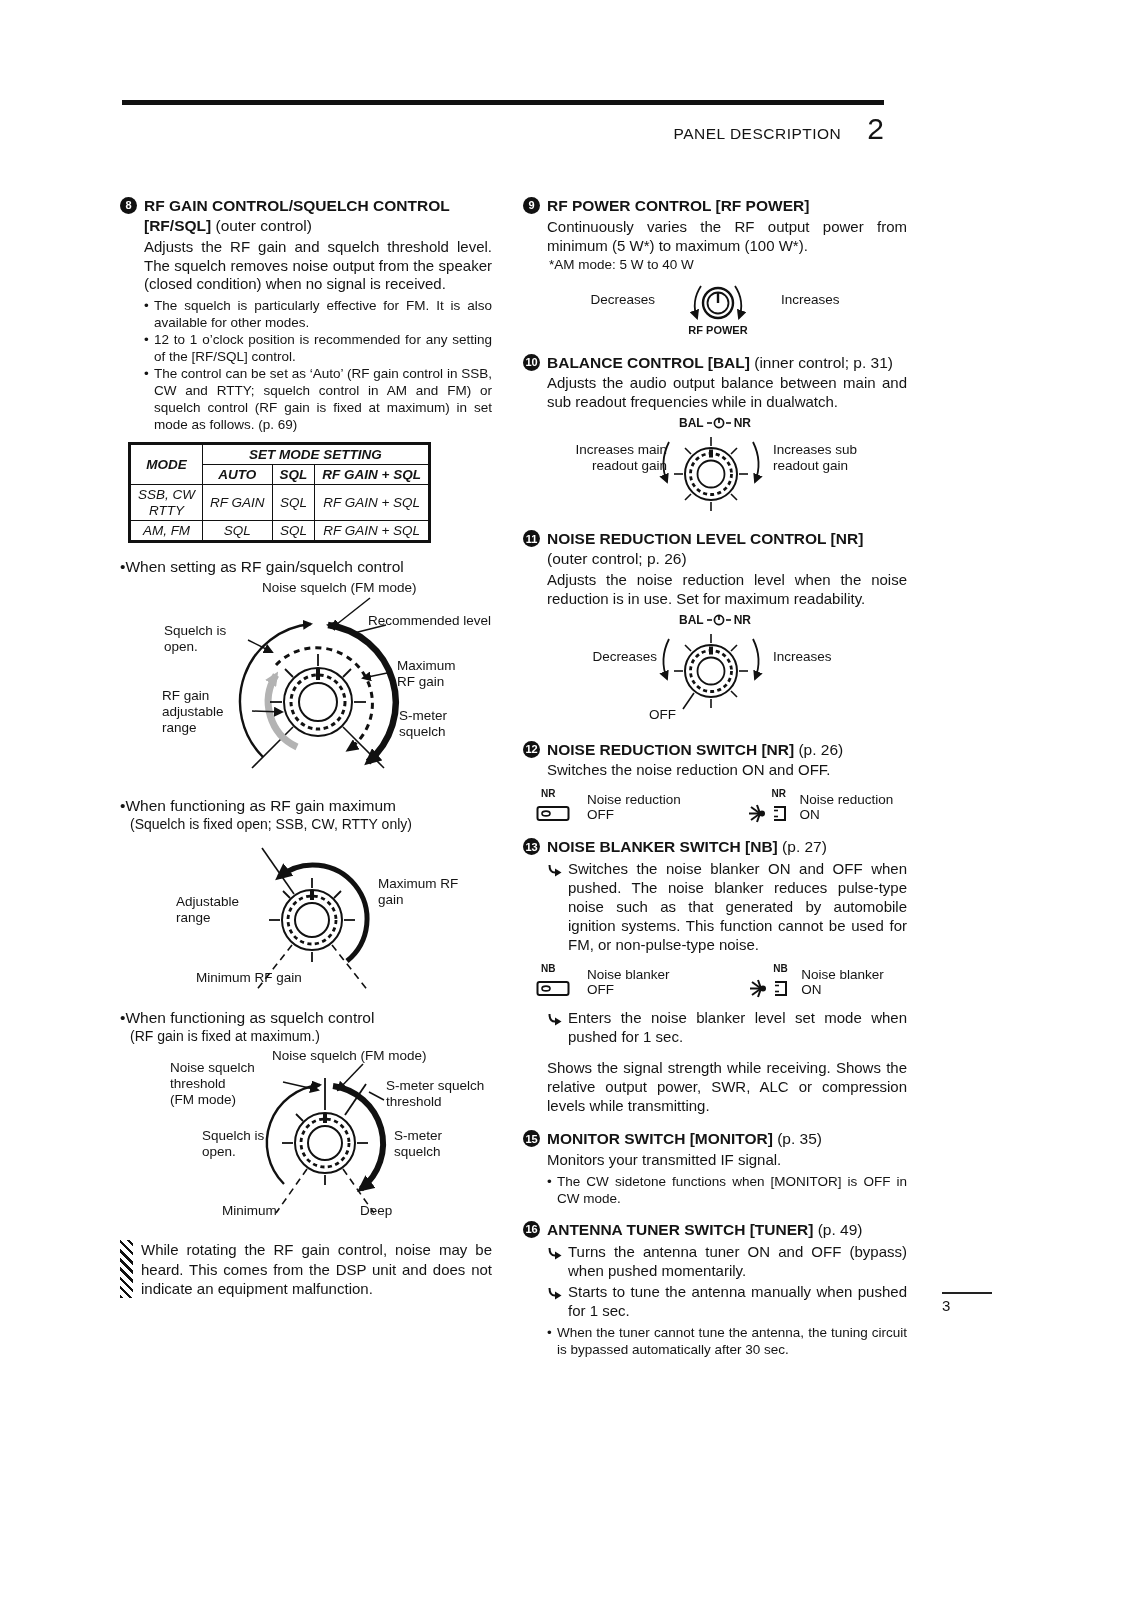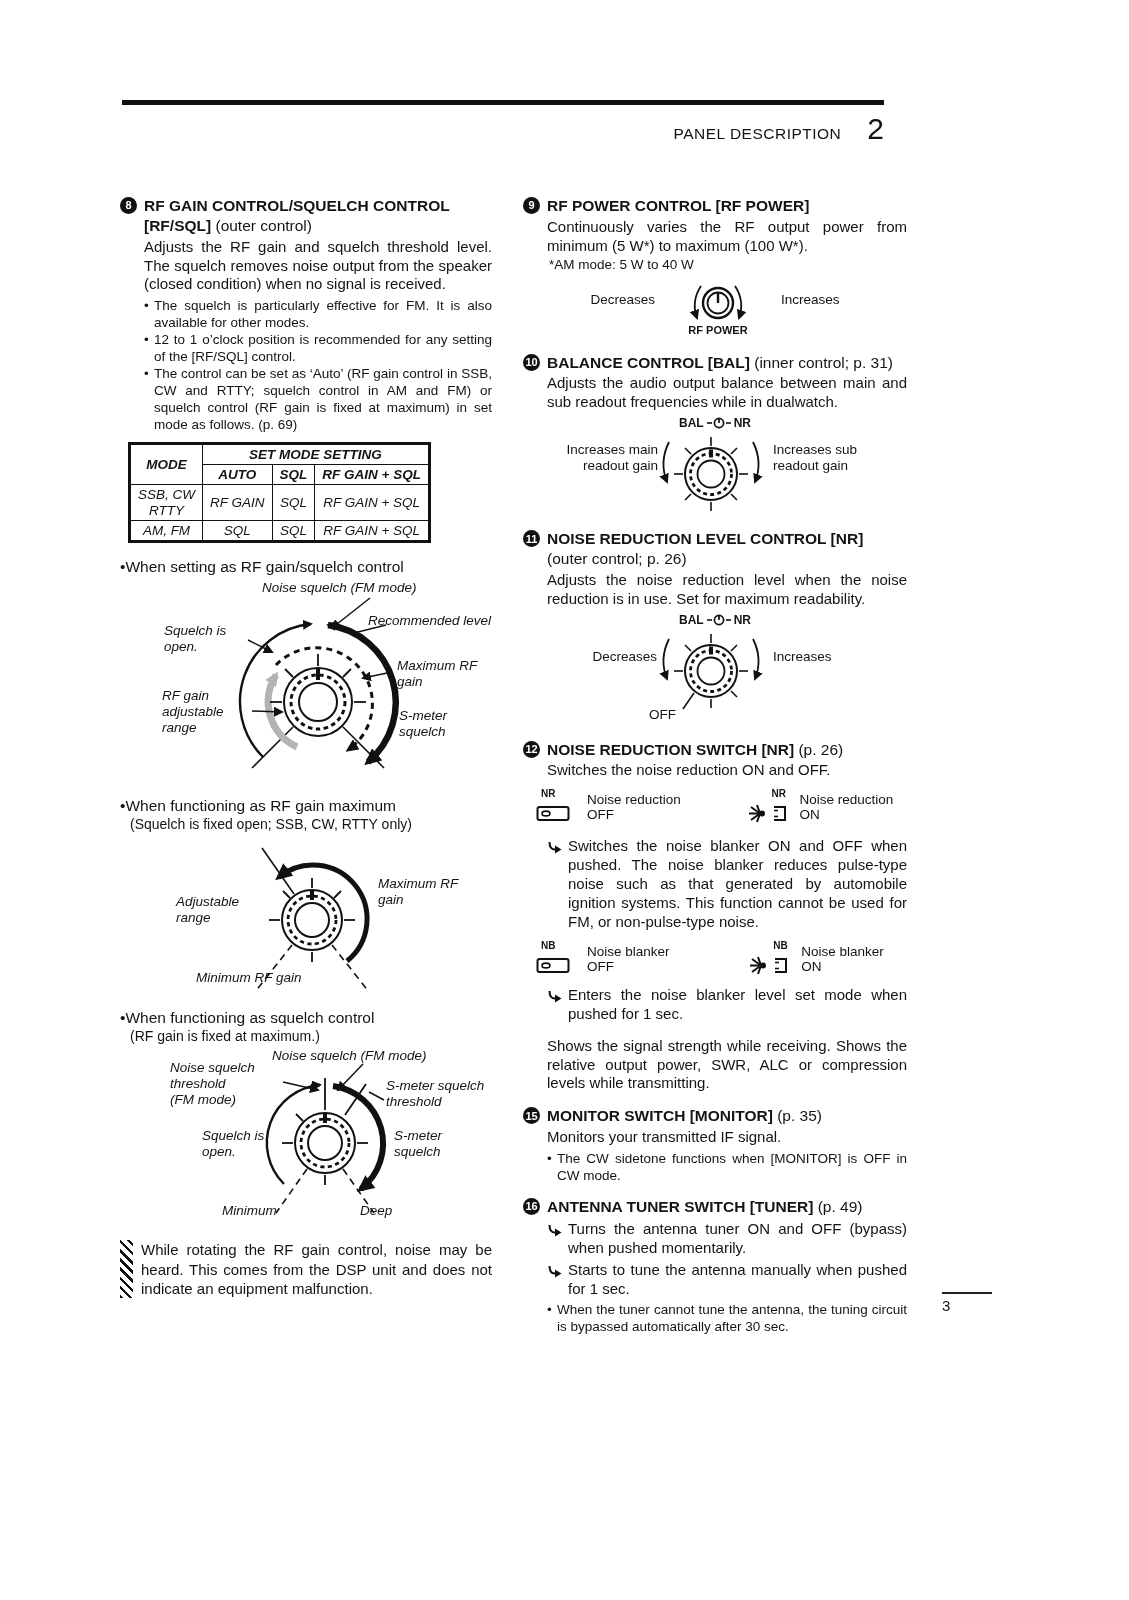--- a/index.html
+++ b/index.html
@@ -38,21 +38,21 @@
   .mode-table th, .mode-table td { border:1.6px solid #111; padding:2px 7px; }
   .mode-table th { font-weight:bold; }
   .mode-table td { font-weight:normal; }
   .pre { white-space:pre-line; line-height:1.15; }
 
   
   .sec-head { font-weight:normal; font-size:15.5px; margin-top:15px; }
   .sec-sub  { font-size:14px; margin:1px 0 0 10px; }
   .diagram { position:relative; margin-top:4px; }
   .diagram svg { position:absolute; left:0; top:0; }
-  .dlabel { position:absolute; font-size:13.5px; line-height:1.16; white-space:pre-line;font-style:italic; }
+  .dlabel { position:absolute; font-size:13.5px; line-height:1.16; white-space:pre-line; }
   .d1 { height:202px; } .d2 { height:158px; } .d3 { height:176px; }
 
   
   .knob-row { display:flex; justify-content:center; align-items:flex-start; gap:8px; margin-top:8px; font-size:13.5px; }
   .knob-col { position:relative; width:110px; height:60px; }
   .knob-col .cap { position:absolute; left:0; right:0; top:44px; text-align:center; font-size:11px; font-weight:bold; }
   .kr-text { margin-top:12px; }
 
   .balnr-diagram { position:relative; margin-top:4px; }
   .balnr-top { display:flex; justify-content:center; align-items:center; gap:3px; font-size:12px; font-weight:bold; height:14px; }
@@ -326,21 +326,21 @@
             <line x1="208" y1="24" x2="214" y2="18" stroke="#111" stroke-width="1.6"></line>
             <line x1="216" y1="44" x2="225" y2="44" stroke="#111" stroke-width="1.6"></line>
             <line x1="208" y1="64" x2="214" y2="70" stroke="#111" stroke-width="1.6"></line>
             <line x1="188" y1="72" x2="188" y2="81" stroke="#111" stroke-width="1.6"></line>
             <line x1="168" y1="64" x2="162" y2="70" stroke="#111" stroke-width="1.6"></line>
             <line x1="160" y1="44" x2="151" y2="44" stroke="#111" stroke-width="1.6"></line>
             <line x1="168" y1="24" x2="162" y2="18" stroke="#111" stroke-width="1.6"></line>
             <path d="M146,12 Q136,32 144,52" fill="none" stroke="#111" stroke-width="1.8" marker-end="url(#ah-s)"></path>
             <path d="M230,12 Q240,32 232,52" fill="none" stroke="#111" stroke-width="1.8" marker-end="url(#ah-s)"></path>
           </svg>
-          <div class="balnr-label" style="left:29px;top:12px;width:106px;text-align:right">Increases main
+          <div class="balnr-label" style="left:38px;top:12px;width:106px;text-align:right">Increases main
 readout gain</div>
           <div class="balnr-label" style="left:250px;top:12px;width:110px">Increases sub
 readout gain</div>
         </div>
       </div>
     </div>
 
     <div class="item">
       <div class="item-head">
         <span class="badge">11</span>
@@ -413,20 +413,24 @@
             <path d="M26,4 L37,4 L37,17 L26,17" fill="none" stroke="#111" stroke-width="2"></path>
             <line x1="26" y1="7.5" x2="30" y2="7.5" stroke="#111" stroke-width="1.6"></line>
             <line x1="26" y1="13.5" x2="30" y2="13.5" stroke="#111" stroke-width="1.6"></line>
           </svg>
         </span>
         <span class="sw-text">Noise reduction ON</span>
       </div>
     </div>
 
     <div class="item">
+      <div class="item-head">
+        <span class="badge">13</span>
+        <span class="head-text"><span>NOISE BLANKER SWITCH [NB]</span> <span class="suffix">(p. 27)</span></span>
+      </div>
       <div class="arrow-para">
         <span class="am">
           <svg width="15" height="13" viewBox="0 0 15 13">
               <path d="M2.5,1 C2.5,7 4.5,8.6 8,8.6" fill="none" stroke="#111" stroke-width="2"></path>
               <polygon points="8,4.6 14.5,8.6 8,12.6" fill="#111"></polygon>
             </svg>
         </span>
         <span class="txt">Switches the noise blanker ON and OFF when pushed. The noise blanker reduces pulse-type noise such as that generated by automobile ignition systems. This function cannot be used for FM, or non-pulse-type noise.</span>
       </div>
       <div class="sw-row">

